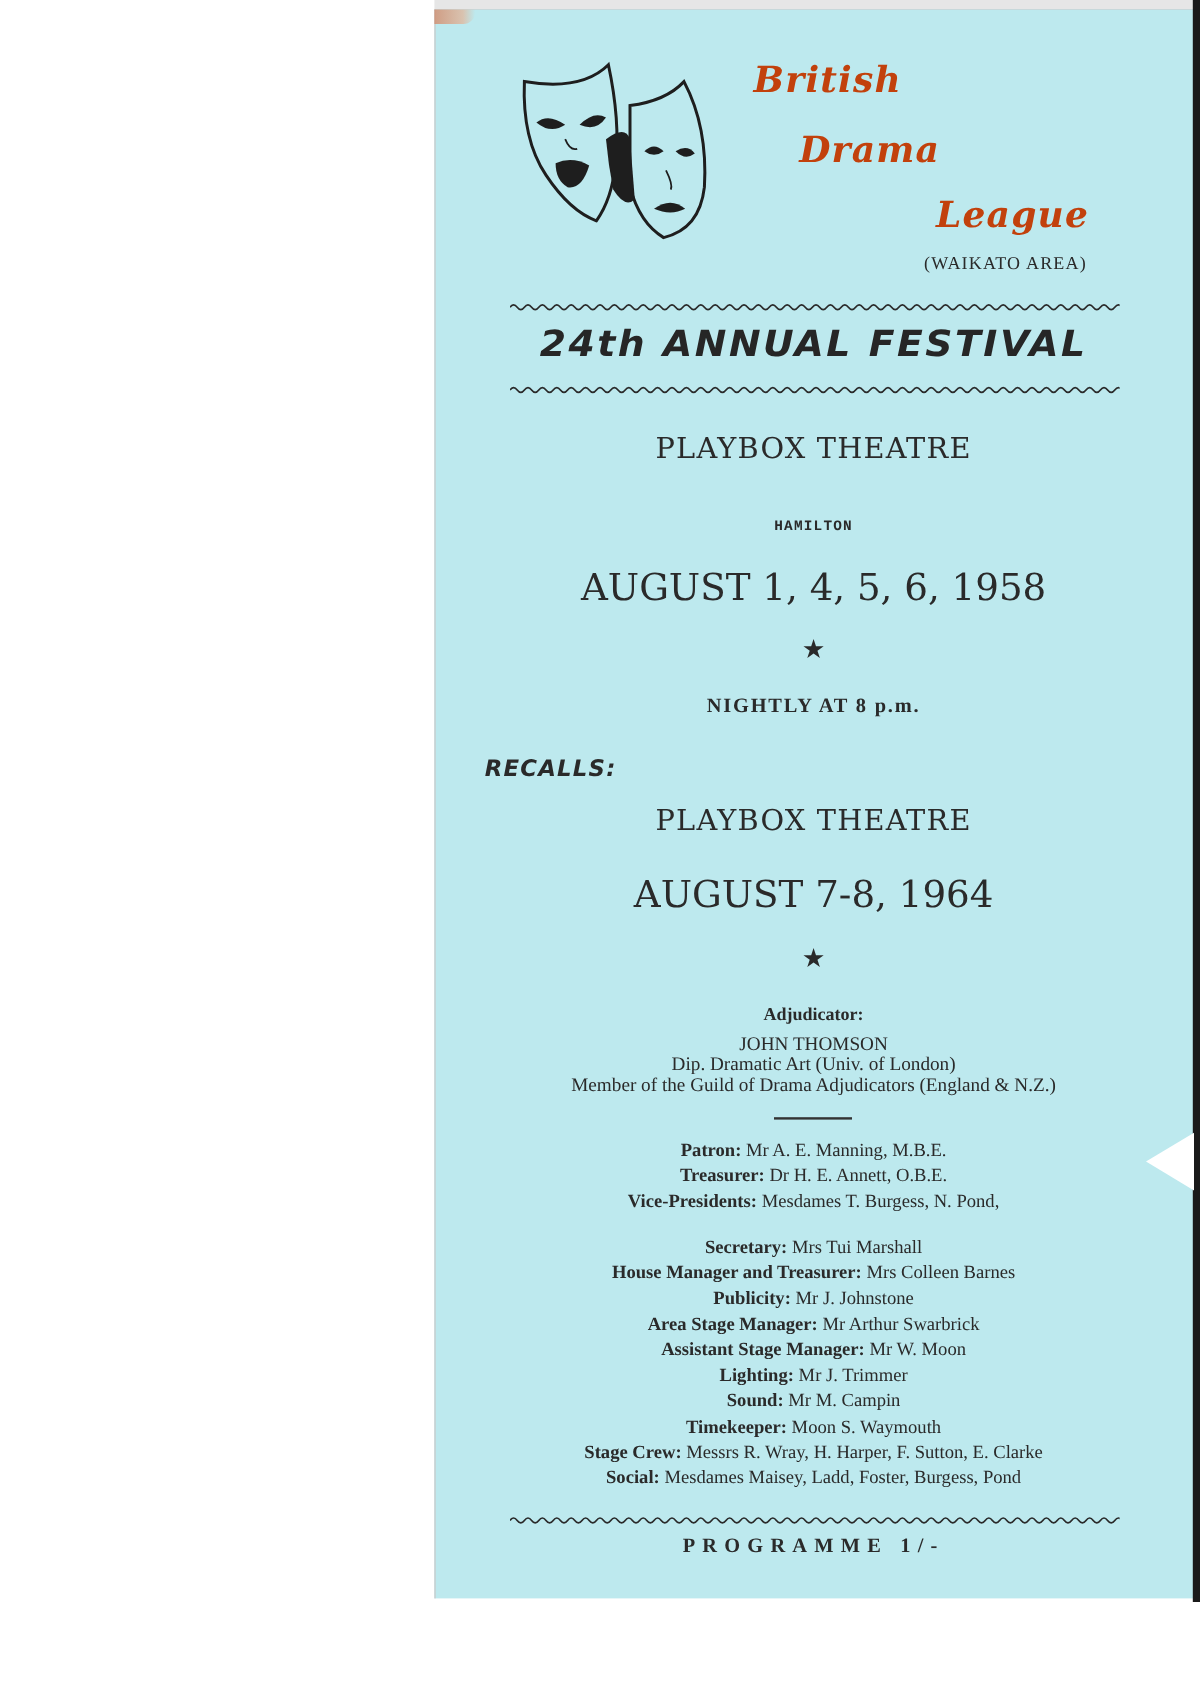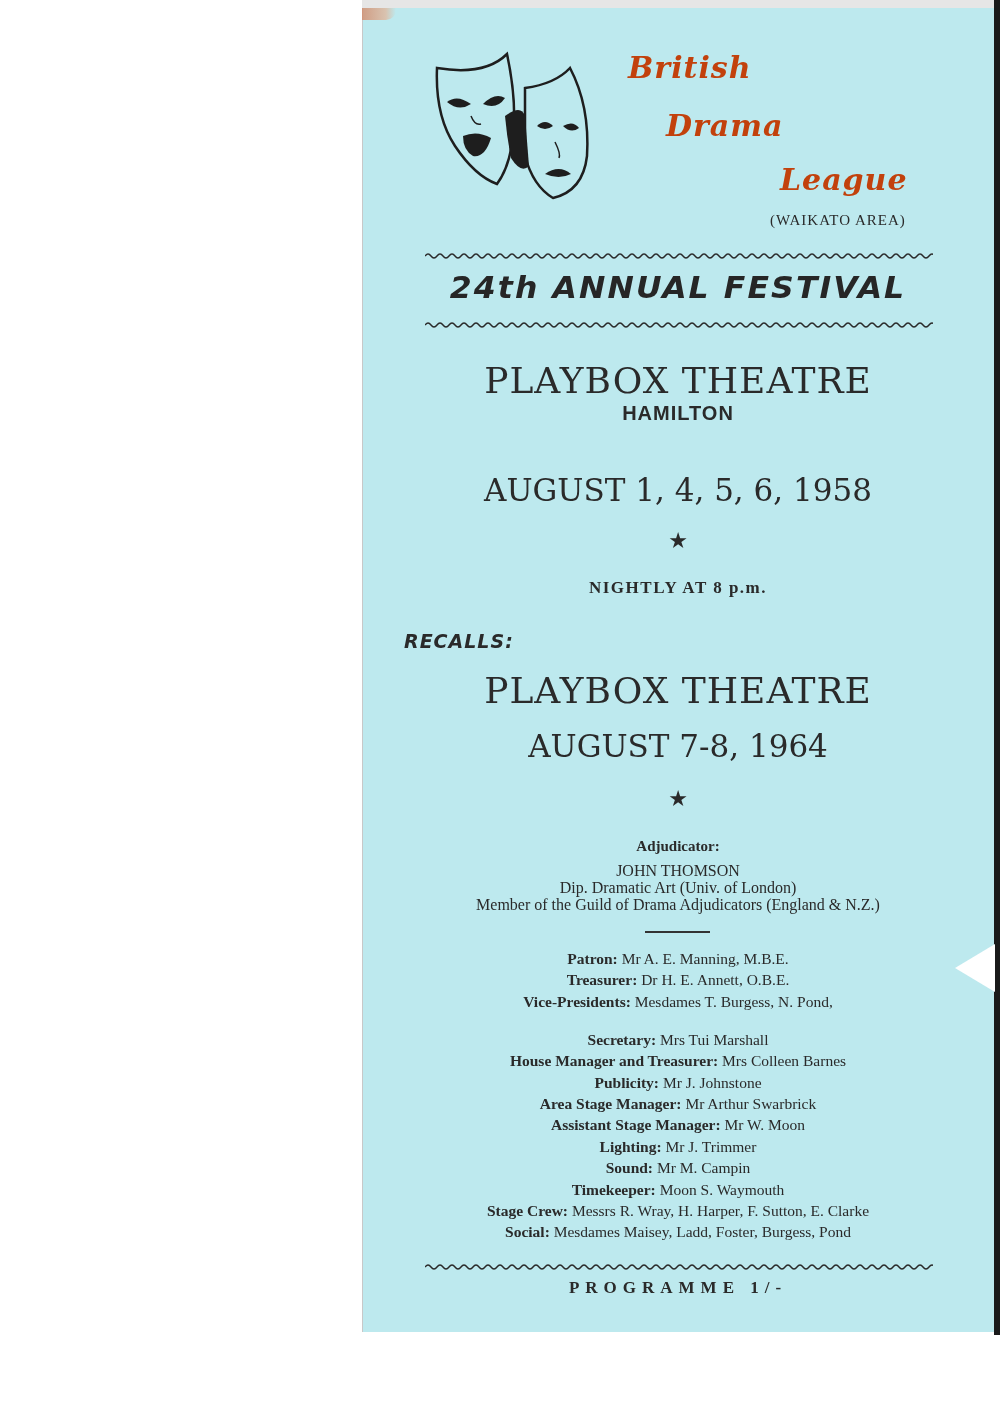--- a/index.html
+++ b/index.html
@@ -21,23 +21,23 @@
     .title-word { position: absolute; font-family: "DejaVu Serif", serif; font-style: italic; font-weight: bold; font-size: 30px; color: #c2410c; letter-spacing: 1px; }
     .w1 { left: 628px; top: 50px; }
     .w2 { left: 666px; top: 108px; }
     .w3 { left: 780px; top: 162px; }
     .area { position: absolute; left: 770px; top: 212px; font-family: "Liberation Serif", serif; font-size: 15px; letter-spacing: 1px; }
 
     .wavy { position: absolute; left: 425px; width: 508px; height: 8px; }
     .center { position: absolute; left: 362px; width: 632px; text-align: center; }
 
     .festival { top: 270px; font-family: "DejaVu Sans", sans-serif; font-weight: bold; font-style: italic; font-size: 30px; letter-spacing: 2px; color: #262626; transform: scaleX(1.05); }
-    .theatre { font-family: "DejaVu Serif", serif; font-size: 36px; letter-spacing: 1px; }
+    .theatre { font-family: "DejaVu Serif", serif; font-size: 24px; letter-spacing: 1px; }
     .t1 { top: 360px; }
-    .hamilton { top: 402px; font-family: Liberation Sans, sans-serif; font-weight: bold; font-size: 20px; letter-spacing: 1px; }
+    .hamilton { top: 432px; font-family: Liberation Mono, monospace; font-weight: bold; font-size: 12px; letter-spacing: 1px; }
     .dates { font-family: "DejaVu Serif", serif; font-size: 31px; }
     .d1 { top: 472px; }
     .star { font-size: 22px; }
     .s1 { top: 528px; }
     .nightly { top: 578px; font-family: "Liberation Serif", serif; font-weight: bold; font-size: 17px; letter-spacing: 1.5px; }
     .recalls { position: absolute; left: 404px; top: 630px; font-family: "DejaVu Sans", sans-serif; font-weight: bold; font-style: italic; font-size: 19px; letter-spacing: 1px; }
     .t2 { top: 670px; }
     .d2 { top: 728px; }
     .s2 { top: 786px; }
 

